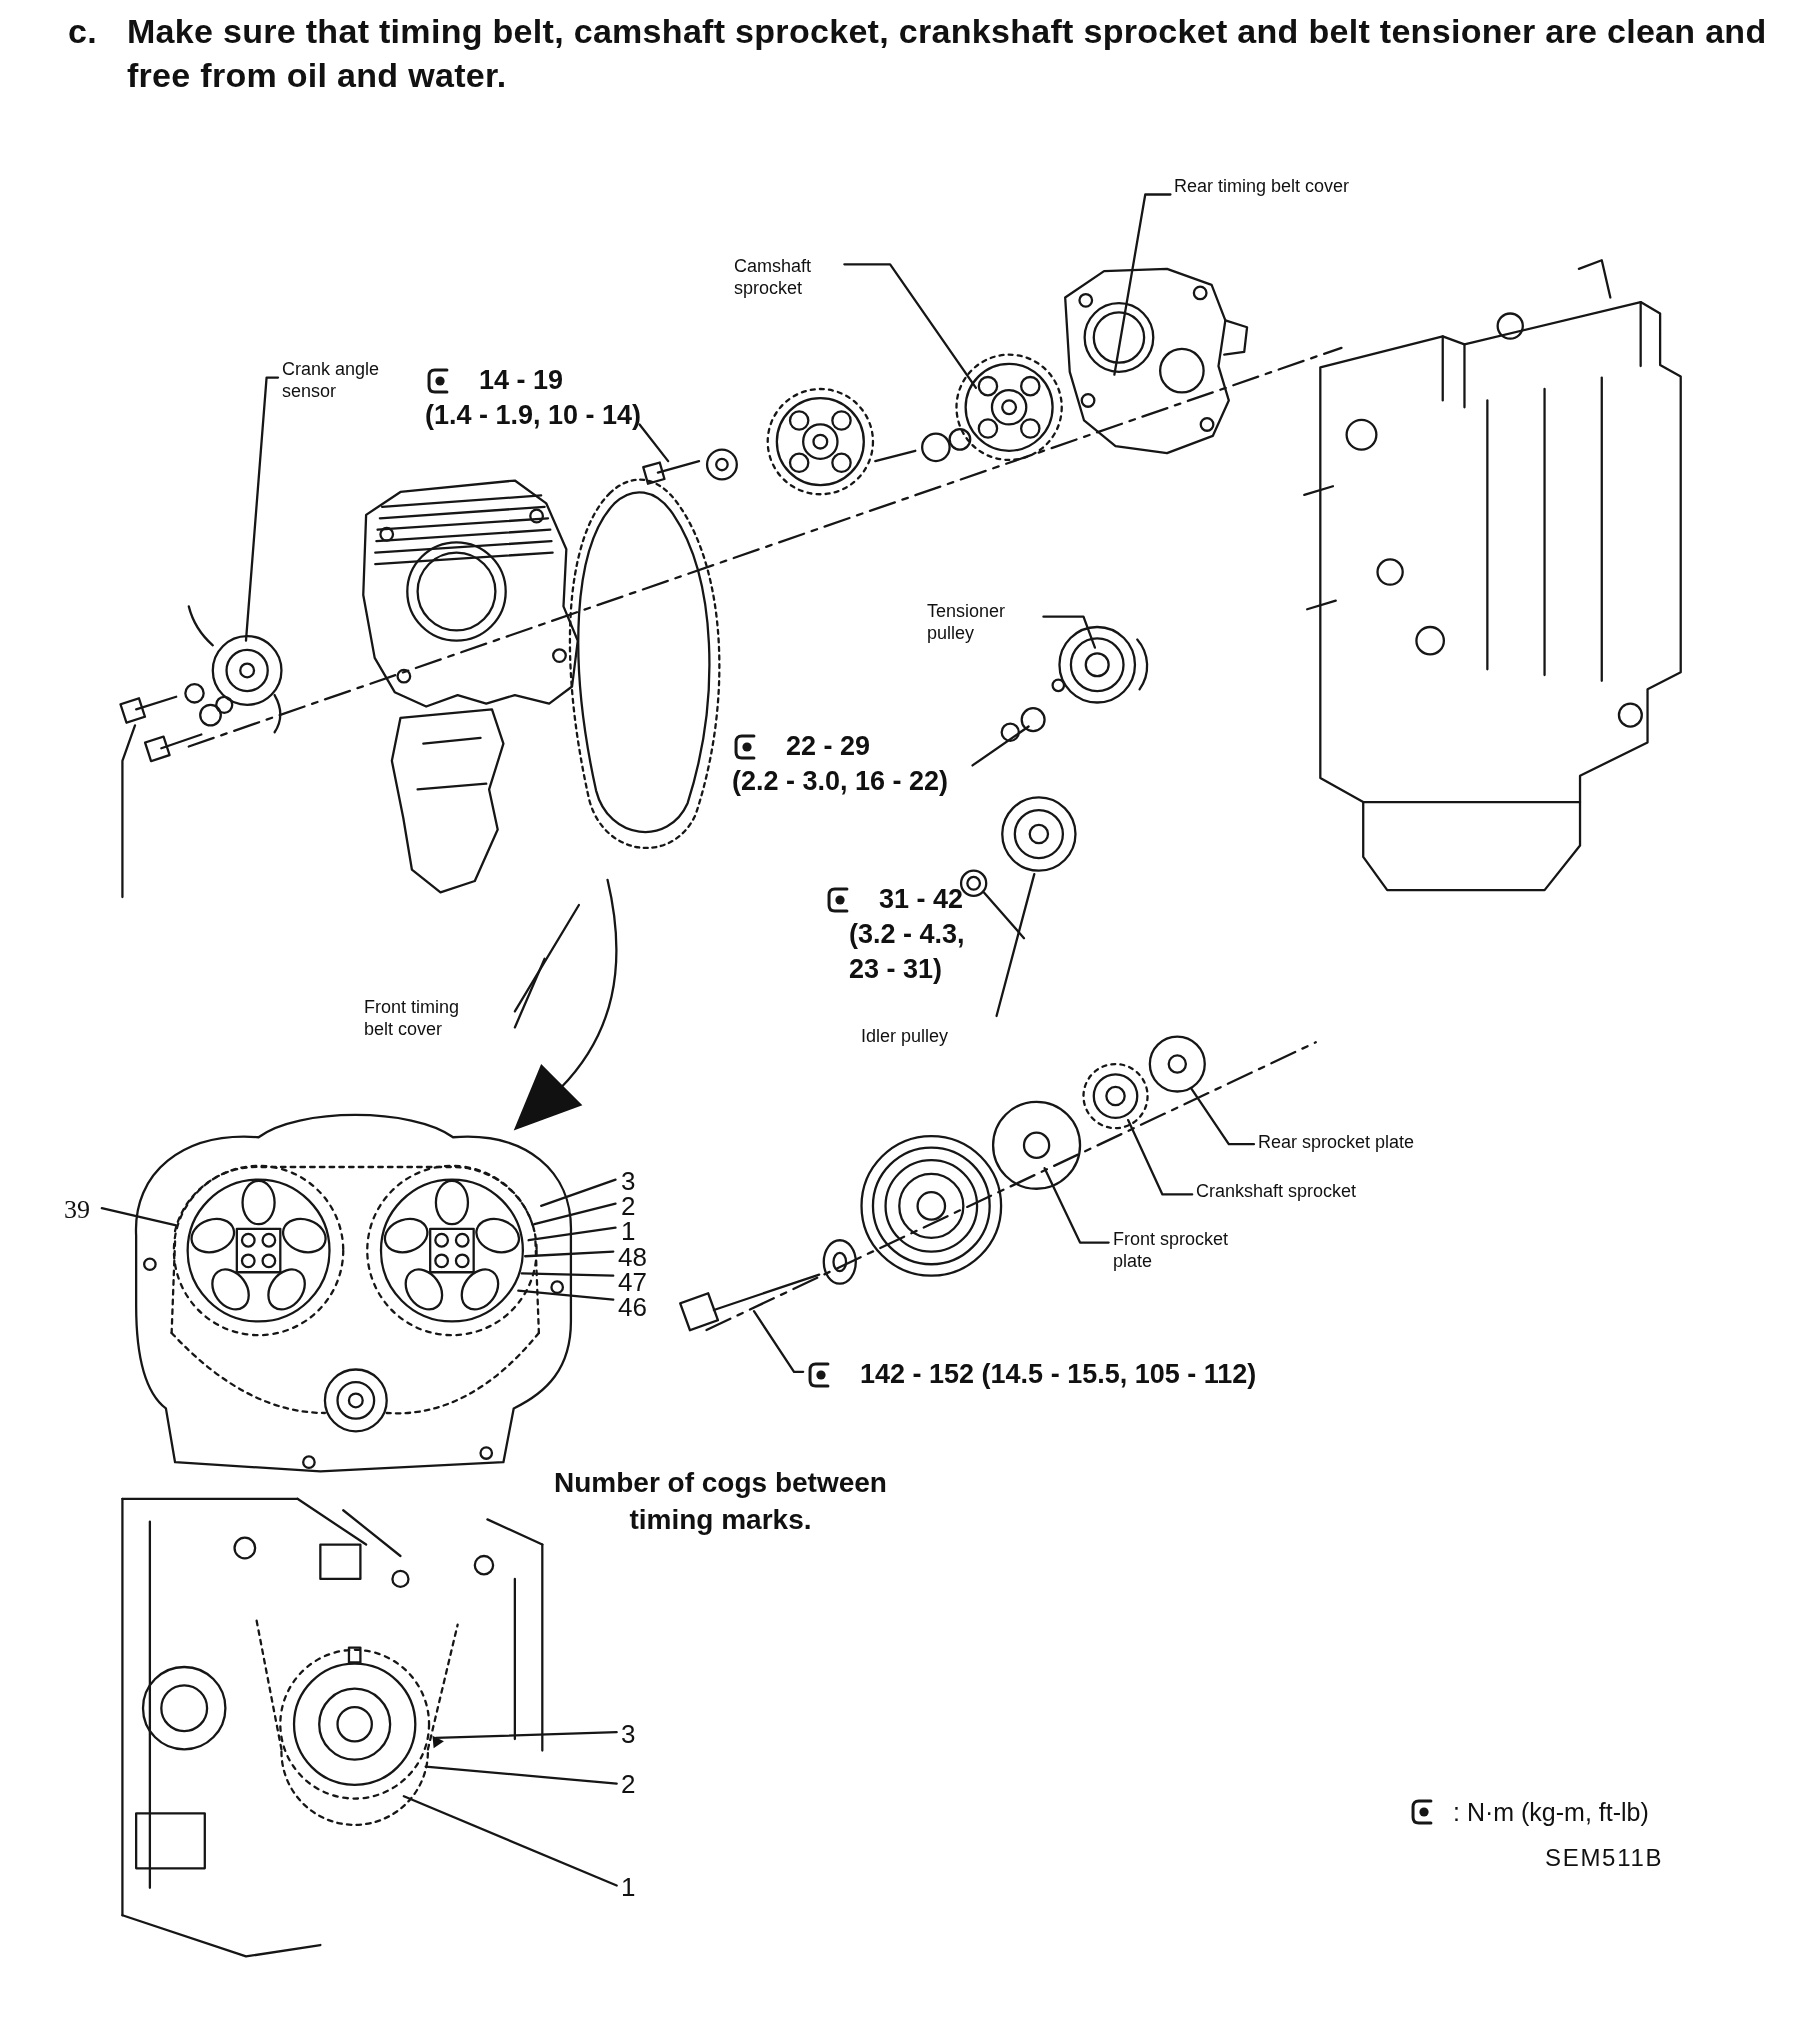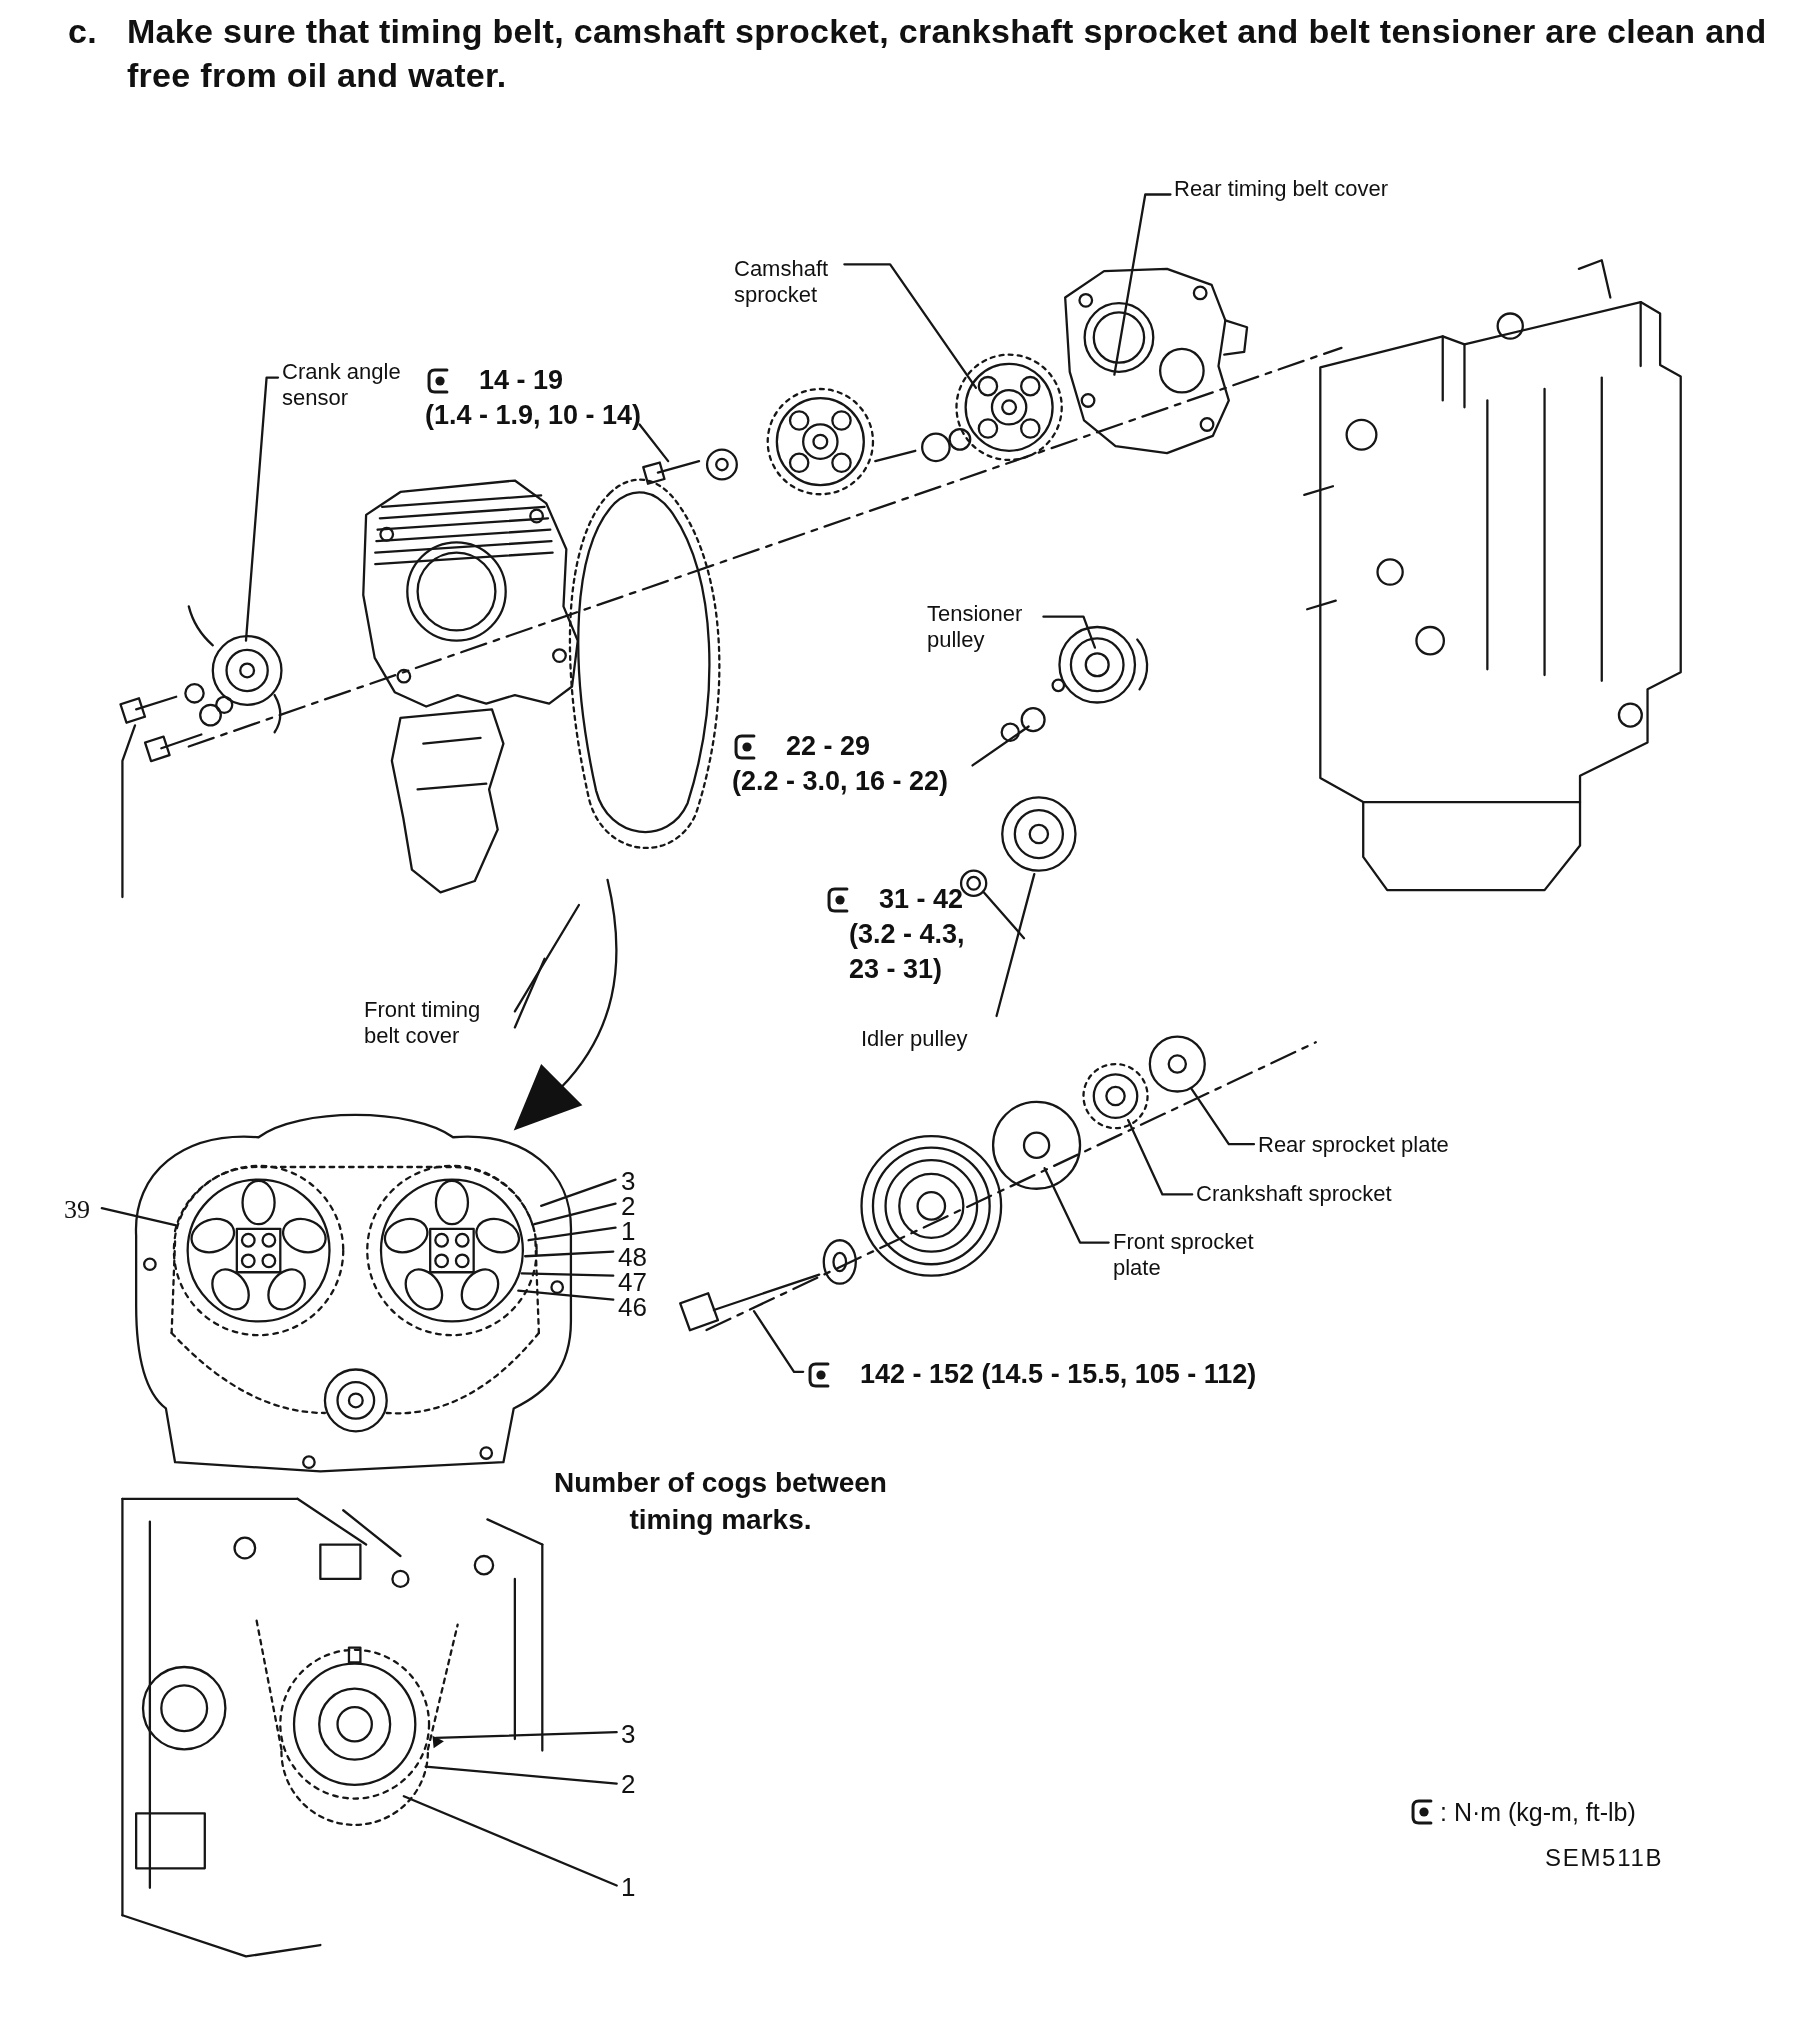--- a/index.html
+++ b/index.html
@@ -9,30 +9,30 @@
     font-family:"Liberation Sans", sans-serif; color:#111; overflow:hidden;
   }
   .art { position:absolute; inset:0; }
   .art path, .art line, .art circle, .art polyline, .art rect, .art ellipse, .art polygon {
     stroke:#161616; fill:none; stroke-width:4; stroke-linecap:round; stroke-linejoin:round;
   }
   .art .fill { fill:#111; stroke:none; }
   .header { position:absolute; left:68px; top:10.3px; display:flex; gap:30px;
     font-weight:bold; font-size:34px; line-height:1.28; letter-spacing:0.3px; }
   .header .htext { width:1642px; }
-  .lbl { position:absolute; font-size:22px; line-height:1.2; white-space:pre-line; }
+  .lbl { position:absolute; font-size:18px; line-height:1.2; white-space:pre-line; }
   .torque { position:absolute; font-weight:bold; font-size:27px; line-height:1.3; }
   .trow { display:flex; gap:24px; align-items:center; }
   .talt { white-space:pre-line; }
   .indent { margin-left:24px; }
   .ticon { display:inline-block; width:30px; height:30px; flex:0 0 auto; }
   .ticon svg { display:block; }
   .num { position:absolute; font-size:26px; }
   .note { position:absolute; font-weight:bold; font-size:28px; line-height:1.32; white-space:pre-line; }
-  .footer-legend { position:absolute; display:flex; align-items:center; gap:1px; font-size:25px; }
+  .footer-legend { position:absolute; display:flex; align-items:center; gap:14px; font-size:25px; }
   .figcode { position:absolute; font-size:24px; letter-spacing:1.7px; }
 </style>
 </head>
 <body>
 
 <div class="page">
 
   <svg class="art" viewBox="0 0 3143 3557">
 
     <g>

